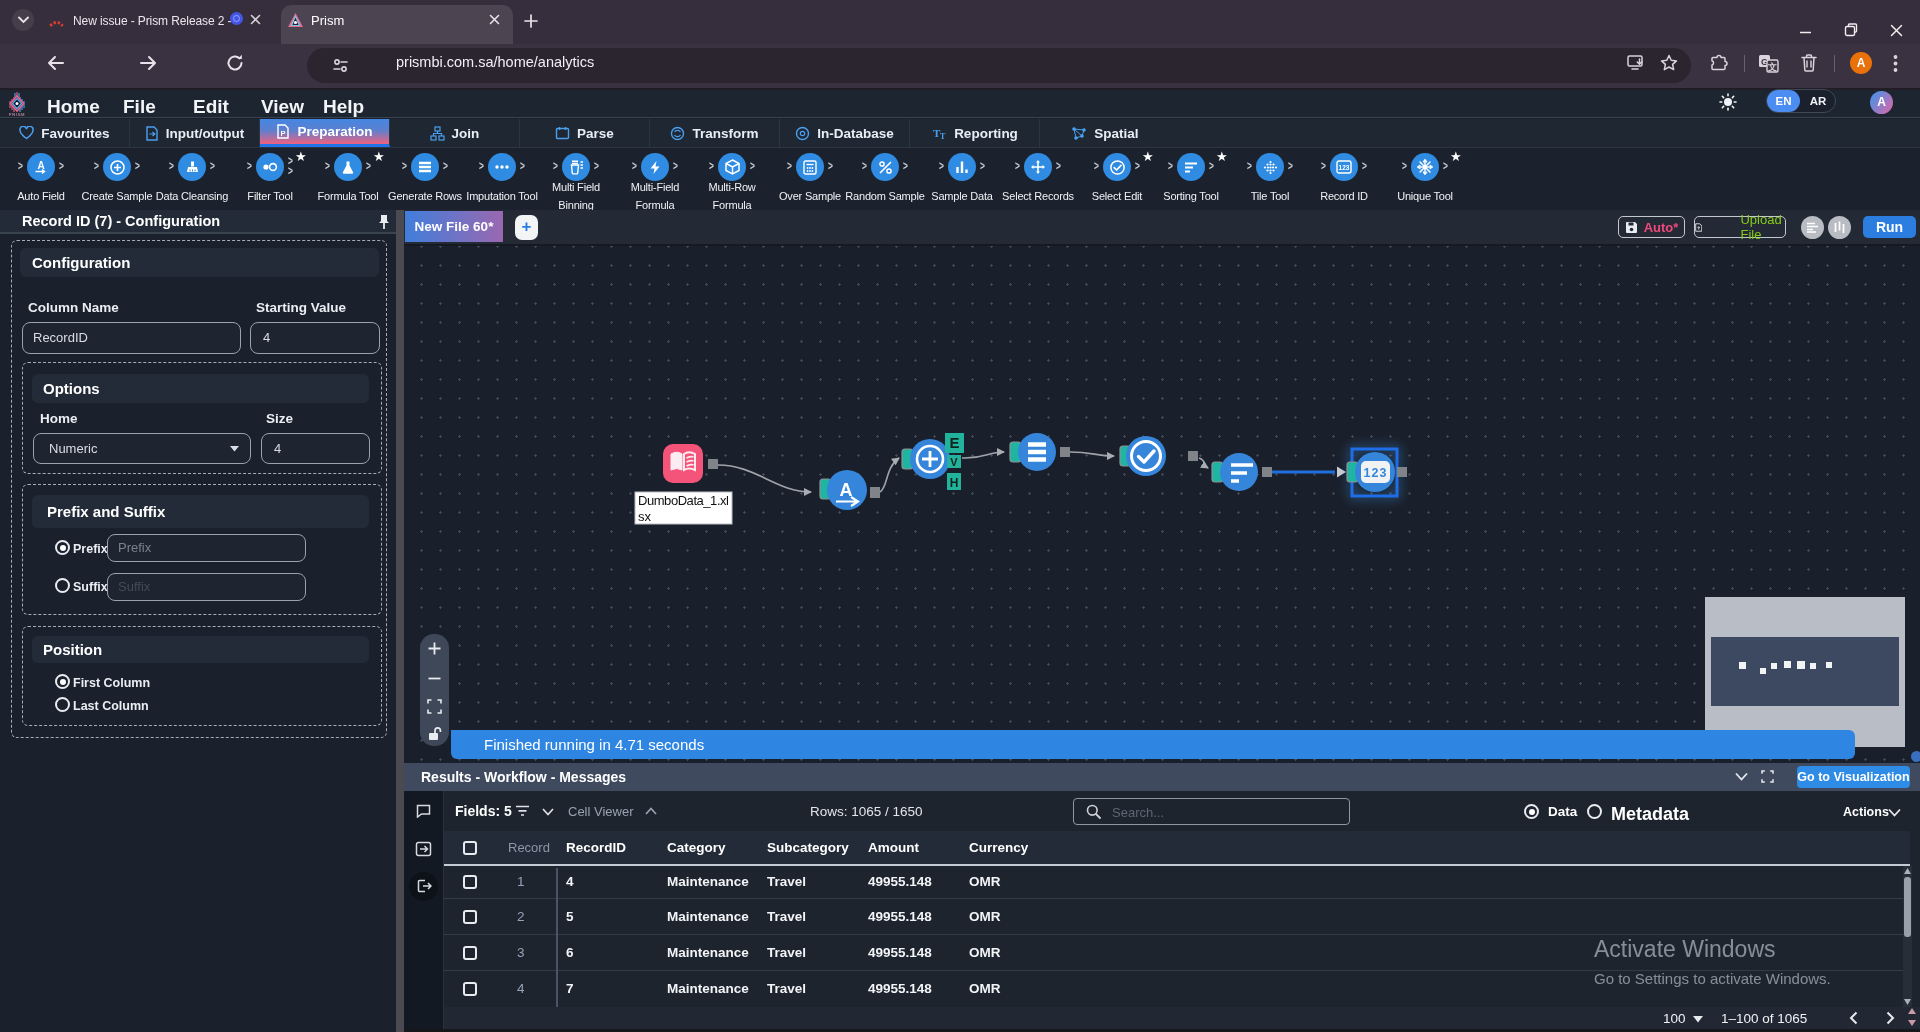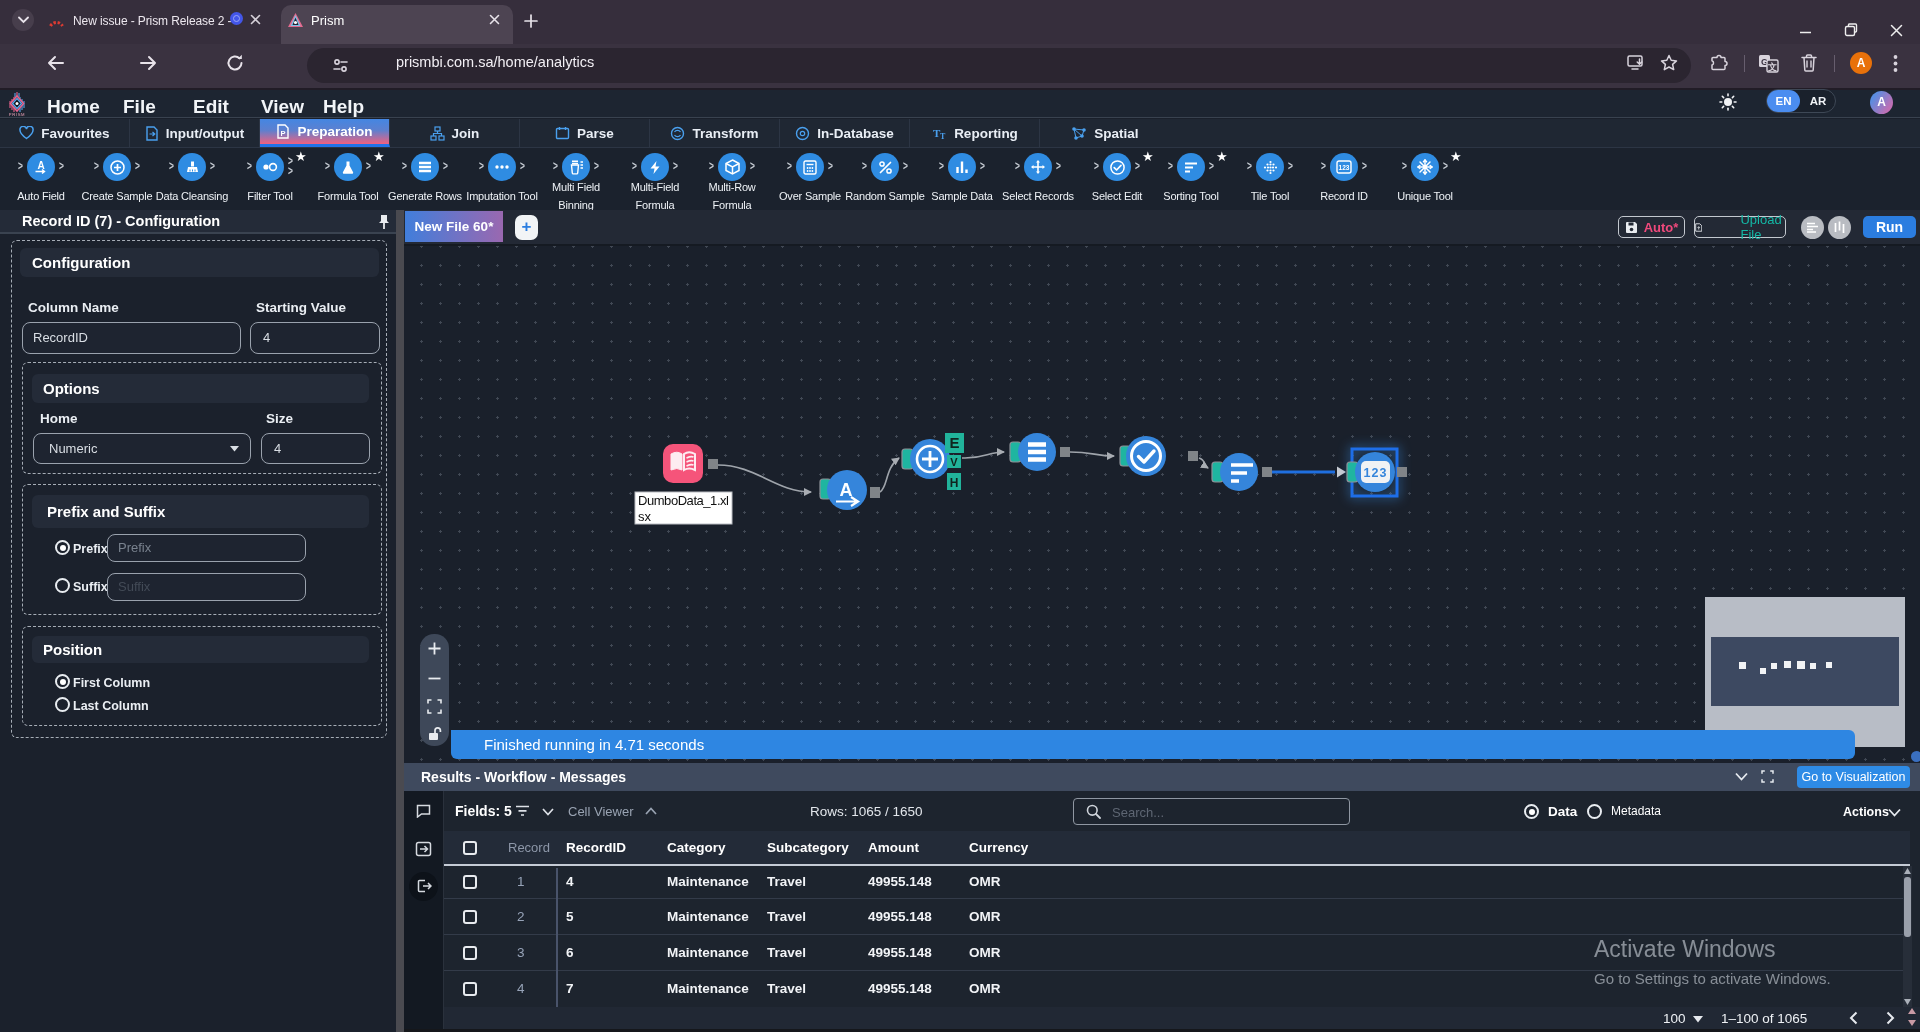--- a/index.html
+++ b/index.html
@@ -535,21 +535,21 @@
         <circle cx="6.5" cy="8.5" r="1.8" fill="#232935"></circle>
         <rect x="3.5" y="1.5" width="5" height="3" fill="#232935"></rect>
       </svg>
     <span style="color:#f0497c; font-size:13px; font-weight:700;">Auto*</span>
     </div>
   <div class="abs" style="left:1694px; top:216px; width:92px; height:22px; border:1px solid #c3c8cf; border-radius:5px; display:flex; align-items:center; justify-content:center; gap:6px;">
     <svg width="11" height="13" viewBox="0 0 11 13">
         <path d="M1 1 h6 l3 3 v8 h-9 Z" fill="none" stroke="#e9ecf0" stroke-width="1.3"></path>
         <path d="M5.5 9.5 V5.5 M3.8 7 L5.5 5.3 L7.2 7" fill="none" stroke="#e9ecf0" stroke-width="1.2"></path>
       </svg>
-    <span style="color:#14b8a6; font-size:13px;margin-left:32px;">Upload File</span>
+    <span style="color:#84cc16; font-size:13px;margin-left:32px;">Upload File</span>
     </div>
   <div class="abs" style="left:1801px; top:216px; width:23px; height:23px; border-radius:50%; background:#b9bcc2;"></div>
   <svg class="abs" style="left:1807px; top:222px;" width="11" height="11" viewBox="0 0 11 11">
       <path d="M0 1.5 H8 M0 4.5 H11 M0 7.5 H6 M0 10 H9" stroke="#fff" stroke-width="1.6"></path>
     </svg>
   <div class="abs" style="left:1828px; top:216px; width:23px; height:23px; border-radius:50%; background:#b9bcc2;"></div>
   <svg class="abs" style="left:1834px; top:221px;" width="11" height="13" viewBox="0 0 11 13">
       <path d="M1.5 2 V11 M5.5 0.5 V9.5 M9.5 3 V12" stroke="#fff" stroke-width="1.7"></path>
     </svg>
   <div class="abs" style="left:1863px; top:216px; width:53px; height:22px; border-radius:5px; background:#2b7de0; color:#fff; font-size:14px; font-weight:700; text-align:center; line-height:22px;">Run</div>
@@ -660,21 +660,21 @@
   
   <div class="abs" id="resultshdr">Results - Workflow - Messages</div>
   <svg class="abs" style="left:1735px; top:772px;" width="13" height="9" viewBox="0 0 13 9">
       <path d="M1 1.5 L6.5 7.5 L12 1.5" stroke="#e6eaef" stroke-width="1.8" fill="none"></path>
     </svg>
   <svg class="abs" style="left:1761px; top:770px;" width="13" height="13" viewBox="0 0 13 13">
       <g stroke="#e6eaef" stroke-width="1.5" fill="none">
         <path d="M1 3.8 V1 H3.8 M9.2 1 H12 V3.8 M12 9.2 V12 H9.2 M3.8 12 H1 V9.2"></path>
       </g>
     </svg>
-  <div class="abs" style="left:1797px; top:766px; width:113px; height:22px; background:#2e8be6; border-radius:4px; color:#fff; font-size:12.5px; font-weight:400; text-align:center; line-height:22px;">Go to Visualization</div>
+  <div class="abs" style="left:1797px; top:766px; width:113px; height:22px; background:#2e8be6; border-radius:4px; color:#fff; font-size:12.5px; font-weight:700; text-align:center; line-height:22px;">Go to Visualization</div>
   <div class="abs" id="resultsbody"></div>
   <div class="abs" id="lefticonstrip"></div>
   <svg class="abs" style="left:416px; top:804px;" width="15" height="14" viewBox="0 0 15 14">
       <path d="M1.5 1.5 h12 v8.5 h-8 L1.5 13 Z" fill="none" stroke="#d6dae0" stroke-width="1.5"></path>
     </svg>
   <svg class="abs" style="left:415px; top:841px;" width="17" height="16" viewBox="0 0 17 16">
       <rect x="1.5" y="1.5" width="14" height="13" rx="2" fill="none" stroke="#d6dae0" stroke-width="1.5"></rect>
       <path d="M5 8 H12 M9.5 5 L12.5 8 L9.5 11" fill="none" stroke="#d6dae0" stroke-width="1.5"></path>
     </svg>
   <div class="abs" style="left:409px; top:872px; width:29px; height:29px; border-radius:50%; background:#0d1219;"></div>
@@ -696,21 +696,21 @@
   <div class="abs" style="left:810px; top:804px; color:#e2e6eb; font-size:13.5px;">Rows: 1065 / 1650</div>
   <div class="abs" style="left:1073px; top:798px; width:277px; height:27px; border:1px solid #8f97a2; border-radius:4px;"></div>
   <svg class="abs" style="left:1086px; top:804px;" width="15" height="15" viewBox="0 0 15 15">
       <circle cx="6.3" cy="6.3" r="4.8" fill="none" stroke="#cfd4db" stroke-width="1.6"></circle>
       <path d="M10 10 L14 14" stroke="#cfd4db" stroke-width="1.8" stroke-linecap="round"></path>
     </svg>
   <div class="abs" style="left:1112px; top:805px; color:#5e6673; font-size:13px;">Search...</div>
   <div class="abs radio sel" style="left:1524px; top:804px;"></div>
   <div class="abs" style="left:1548px; top:804px; color:#fff; font-size:13.5px; font-weight:700;">Data</div>
   <div class="abs radio" style="left:1587px; top:804px;"></div>
-  <div class="abs" style="left:1611px; top:804px; color:#fff; font-size:12px; font-weight:400;">Metadata</div>
+  <div class="abs" style="left:1611px; top:804px; color:#fff; font-size:18px; font-weight:700;">Metadata</div>
   <div class="abs" style="left:1843px; top:805px; color:#fff; font-size:12.5px; font-weight:700;">Actions</div>
   <svg class="abs" style="left:1888px; top:808px;" width="13" height="9" viewBox="0 0 13 9">
       <path d="M1 1.5 L6.5 7.5 L12 1.5" stroke="#e6eaef" stroke-width="1.8" fill="none"></path>
     </svg>
   
   <div class="abs" id="tablehdr"></div>
   <div class="abs cb" style="left:463px; top:841px;"></div>
   <div class="abs th" style="left:508px; color:#8d97a8; font-weight:400; font-size:13px;">Record</div>
   <div class="abs th" style="left:566px;">RecordID</div>
   <div class="abs th" style="left:667px;">Category</div>

